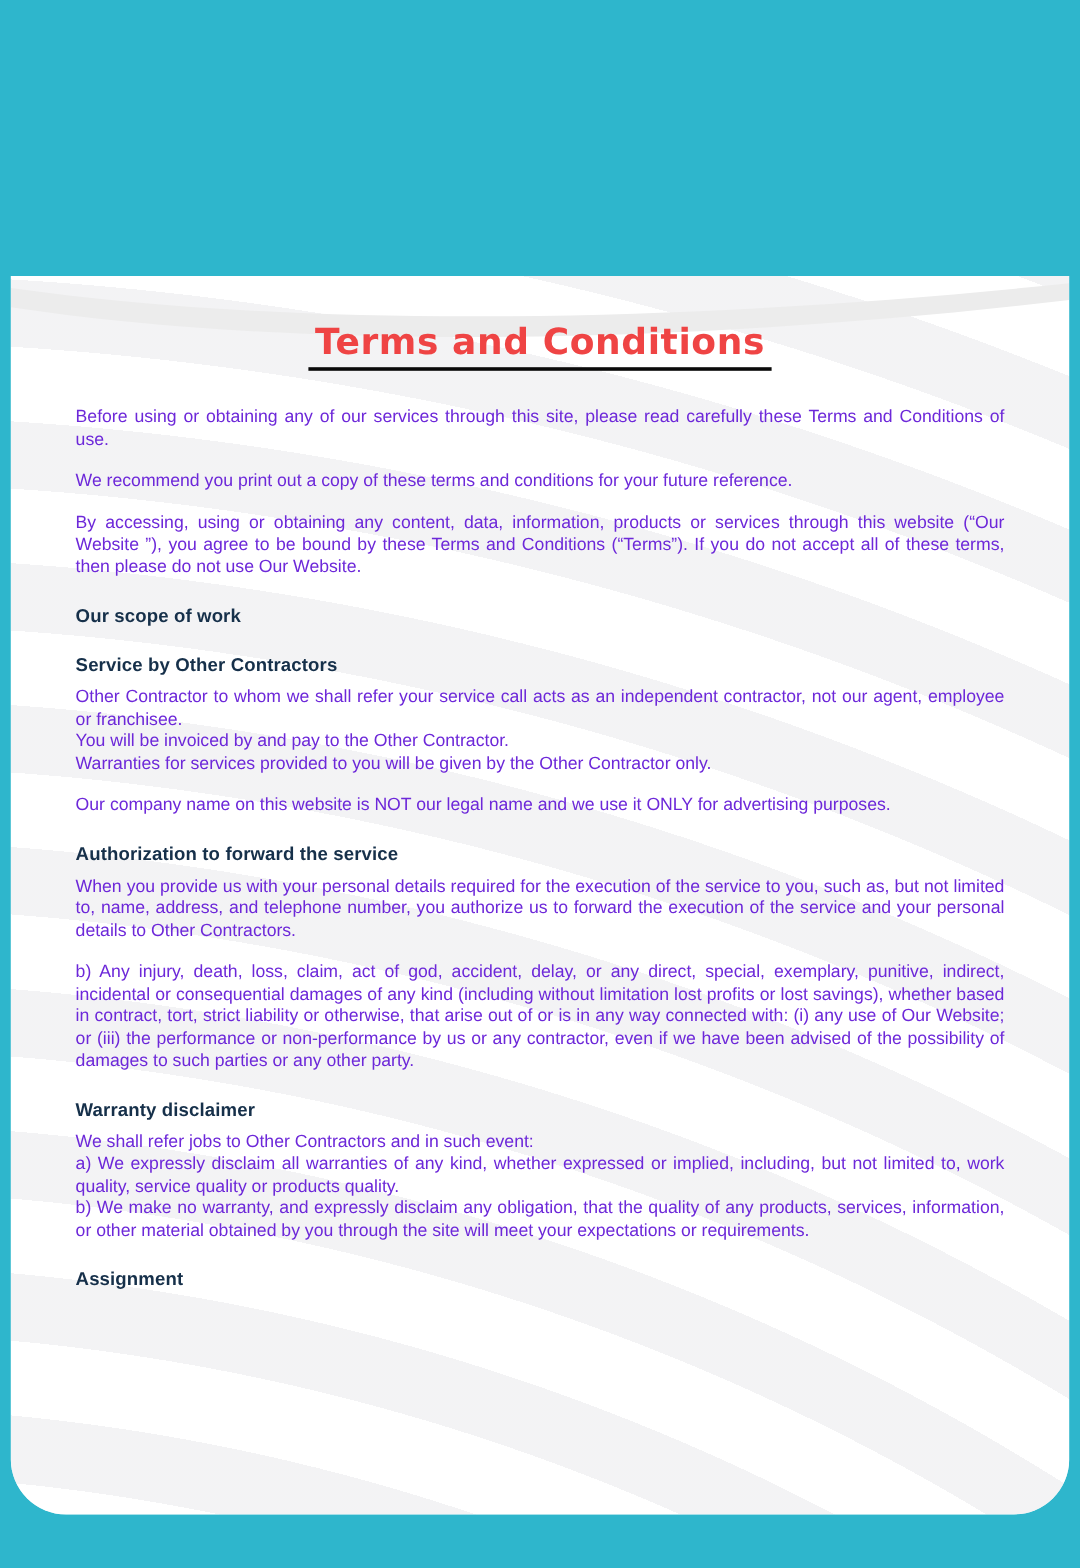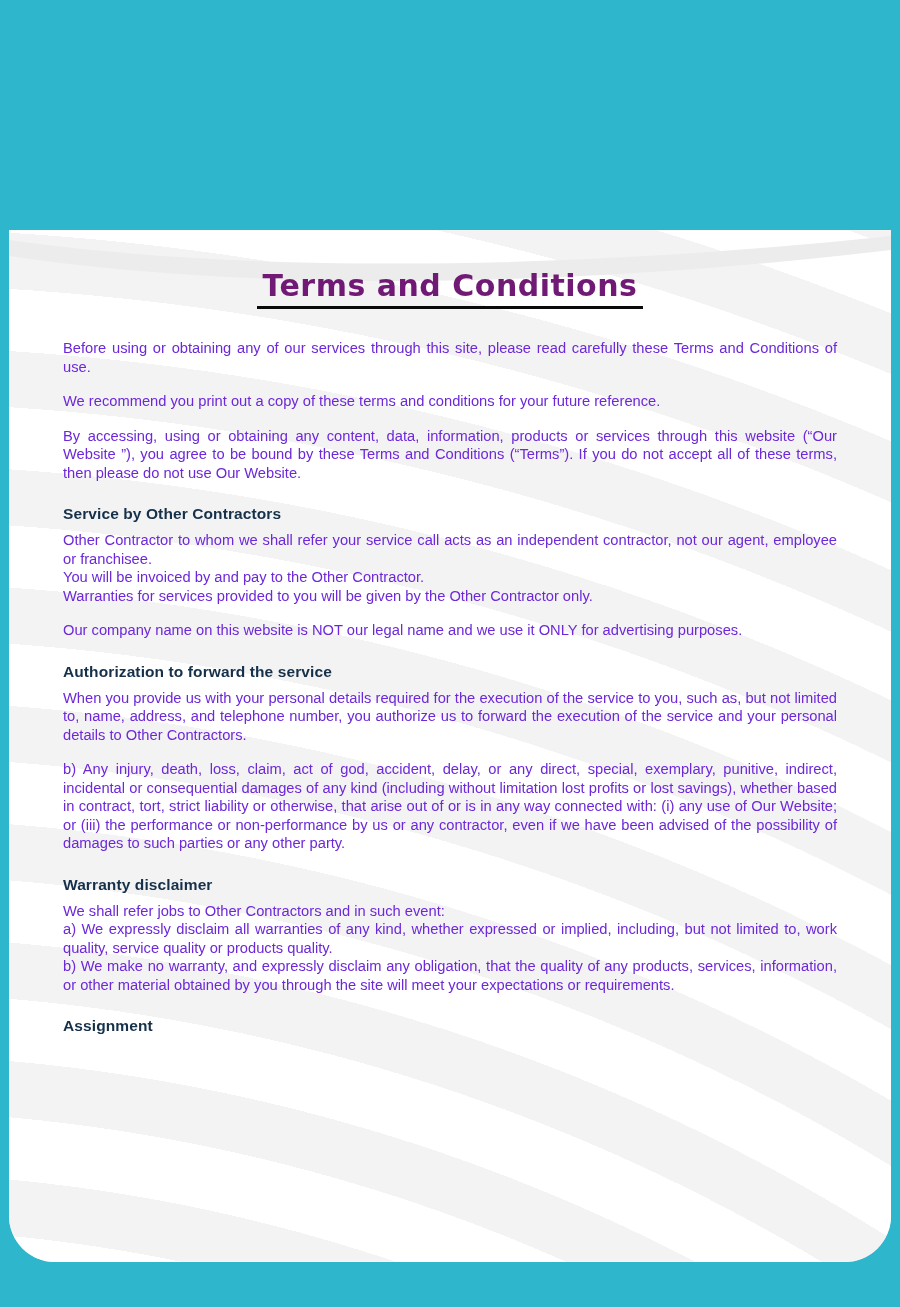--- a/index.html
+++ b/index.html
@@ -38,21 +38,21 @@
     opacity:.8;
   }
   .topwave{position:absolute;top:0;left:0;width:100%;height:52px;pointer-events:none;}
   .content-inner{
     position:relative;z-index:2;padding:14px 54px 0;
   }
   .page-title-wrap{text-align:center;margin:24px 0 30px;}
   .page-title{
     display:inline-block;
     font-family:"DejaVu Sans", sans-serif;
-    font-size:30px;font-weight:700;color:#701a75;
+    font-size:30px;font-weight:700;color:#ef4444;
     border-bottom:3px solid #0a0a0a;padding:0 6px 3px;
     letter-spacing:.5px;
   }
   .section{margin:0;}
   .section h3{
     font-size:15.5px;font-weight:700;color:#16304a;
     margin:23px 0 8px;letter-spacing:.1px;
   }
   .section p{
     font-size:14.7px;line-height:1.26;color:#6d28d9;
@@ -183,20 +183,21 @@
 
     <div>
 
     <p>Before using or obtaining any of our services through this site, please read carefully these Terms and Conditions of use.</p>
               <p>We recommend you print out a copy of these terms and conditions for your future reference.</p>
               <p>By accessing, using or obtaining any content, data, information, products or services through this website (“Our Website ”), you agree to be bound by these Terms and Conditions (“Terms”). If you do not accept all of these terms, then please do not use Our Website.</p>
             </div>
   </div>
 
   <div class="section">
+    <h3>Our scope of work</h3>
   </div>
 
   <div class="section">
     <h3>Service by Other Contractors</h3>
     <div>
 
     <p>Other Contractor to whom we shall refer your service call acts as an independent contractor, not our agent, employee or franchisee.
 You will be invoiced by and pay to the Other Contractor.
 Warranties for services provided to you will be given by the Other Contractor only.</p>
               <p>Our company name on this website is NOT our legal name and we use it ONLY for advertising purposes.</p>

